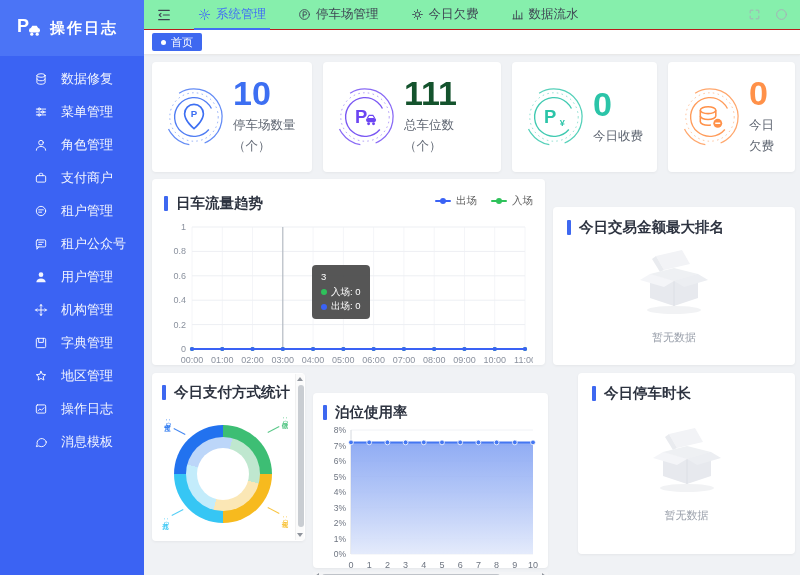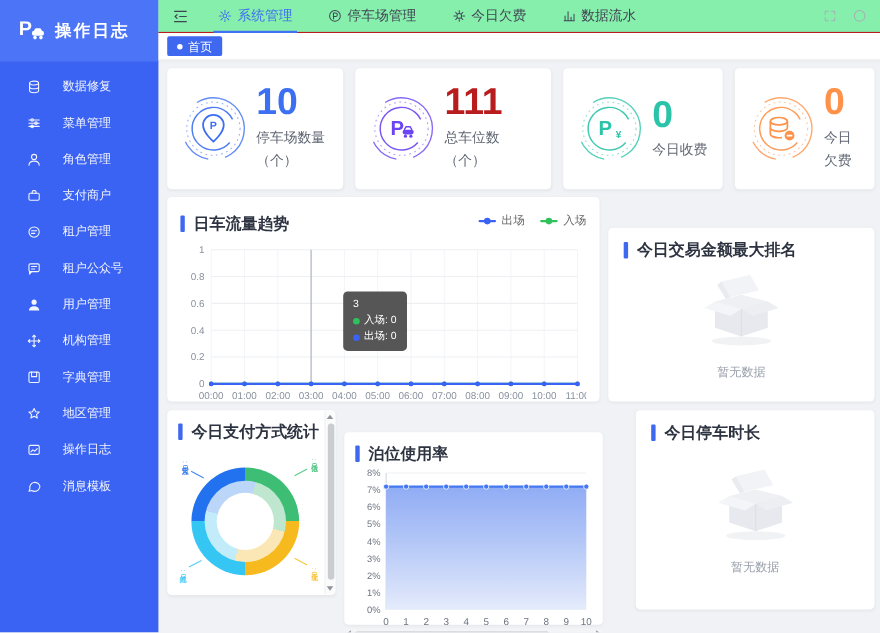--- a/index.html
+++ b/index.html
@@ -5,22 +5,22 @@
   * { margin:0; padding:0; box-sizing:border-box; }
   html,body { width:800px; height:575px; overflow:hidden; background:#f0f2f5;
               font-family:"Liberation Sans", sans-serif; }
   .app { width:800px; height:575px; display:flex; }
 
   
   .sidebar { width:144px; background:#3b63f3; color:#fff; display:flex; flex-direction:column; flex-shrink:0; }
   .logo { height:56px; background:#4b74f6; display:flex; align-items:center; padding-left:16px; gap:8px; cursor:pointer; }
   .logo-text { font-size:15px; font-weight:700; letter-spacing:2px; }
   .menu { padding-top:6px; }
-  .menu-item { height:33px; display:flex; align-items:center; padding-left:24px; gap:19px;
-               font-size:11px; color:rgba(255,255,255,.93); cursor:pointer; }
+  .menu-item { height:33px; display:flex; align-items:center; padding-left:34px; gap:13px;
+               font-size:13px; color:rgba(255,255,255,.93); cursor:pointer; }
   .menu-item .mi-icon { width:14px; height:14px; display:inline-flex; }
   .menu-item .mi-icon svg { width:14px; height:14px; }
 
   
   .main { flex:1; display:flex; flex-direction:column; min-width:0; }
   .topbar { height:30px; background:#86efac; display:flex; align-items:center; padding:0 12px; border-bottom:1px solid #b91c1c; }
   .collapse { width:16px; height:16px; color:#3d4450; margin-right:10px; cursor:pointer; display:inline-flex; }
   .collapse svg { width:16px; height:16px; }
   .tabs { display:flex; height:30px; }
   .tab { display:flex; align-items:center; gap:5px; padding:0 16px; font-size:12.5px; color:#3f4654;
@@ -341,21 +341,21 @@
     <circle cx="32" cy="32" r="29" stroke="#6C45F2" stroke-width="1.3" stroke-dasharray="52 16 28 42" opacity=".8" transform="rotate(-35 32 32)"></circle>
     <circle cx="32" cy="32" r="25" stroke="#6C45F2" stroke-width="1" stroke-dasharray="1.6 3.4" opacity=".55"></circle>
     <circle cx="32" cy="32" r="20" stroke="#6C45F2" stroke-width="1.4" stroke-dasharray="102 24" transform="rotate(40 32 32)" opacity=".9"></circle>
     <text x="28" y="38" text-anchor="middle" font-size="19" font-weight="700" fill="#6C45F2">P</text>
                 <path d="M34.5 33l1.8-2.8h3.8l1.8 2.8" fill="none" stroke="#6C45F2" stroke-width="1.3"></path>
                 <rect x="33" y="33" width="10.5" height="4.4" rx="2.2" fill="#6C45F2"></rect>
                 <circle cx="35.7" cy="39" r="1.5" fill="#6C45F2"></circle>
                 <circle cx="40.8" cy="39" r="1.5" fill="#6C45F2"></circle>
               </svg></span>
             <div class="stat-right">
-              <span class="stat-num" style="color: #b91c1c;">111</span>
+              <span class="stat-num" style="color: #14532d;">111</span>
               <span class="stat-label">总车位数（个）</span>
             </div>
           </div>
 
           <div class="stat-card">
             <span class="stat-ring"><svg viewBox="0 0 64 64" width="62" height="62" fill="none">
     <circle cx="32" cy="32" r="29" stroke="#2BC4A8" stroke-width="1.3" stroke-dasharray="52 16 28 42" opacity=".8" transform="rotate(-35 32 32)"></circle>
     <circle cx="32" cy="32" r="25" stroke="#2BC4A8" stroke-width="1" stroke-dasharray="1.6 3.4" opacity=".55"></circle>
     <circle cx="32" cy="32" r="20" stroke="#2BC4A8" stroke-width="1.4" stroke-dasharray="102 24" transform="rotate(40 32 32)" opacity=".9"></circle>
     <text x="28" y="38" text-anchor="middle" font-size="19" font-weight="700" fill="#2BC4A8">P</text>

